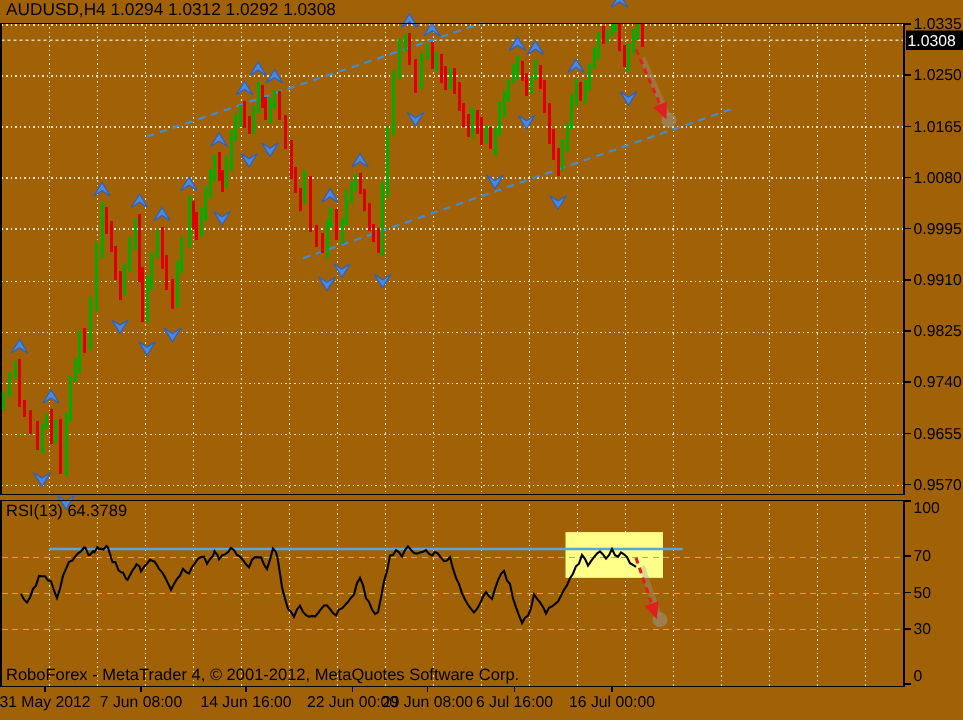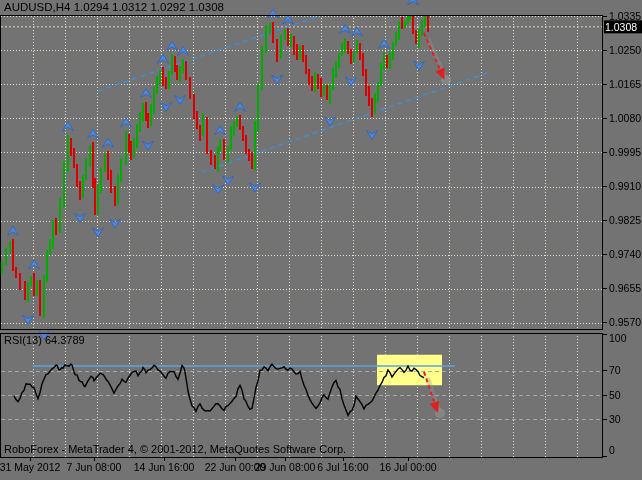--- a/index.html
+++ b/index.html
@@ -1,16 +1,16 @@
 <!DOCTYPE html>
 <html><head>
 <meta charset="utf-8">
 <style>
   html,body{margin:0;padding:0;background:#888;}
-  .screen{position:relative;width:642px;height:480px;background:#737373;overflow:hidden;
+  .screen{position:relative;width:642px;height:480px;background:#a16207;overflow:hidden;
           font-family:"Liberation Sans",sans-serif;}
   .chart-title{position:absolute;left:4px;top:1px;font-size:11.5px;color:#000;white-space:pre;}
   svg{position:absolute;left:0;top:0;}
   text{font-family:"Liberation Sans",sans-serif;}
 </style>
 </head>
 <body>
 
 <div class="screen">
   <div class="chart-title">AUDUSD,H4 1.0294 1.0312 1.0292 1.0308</div>

